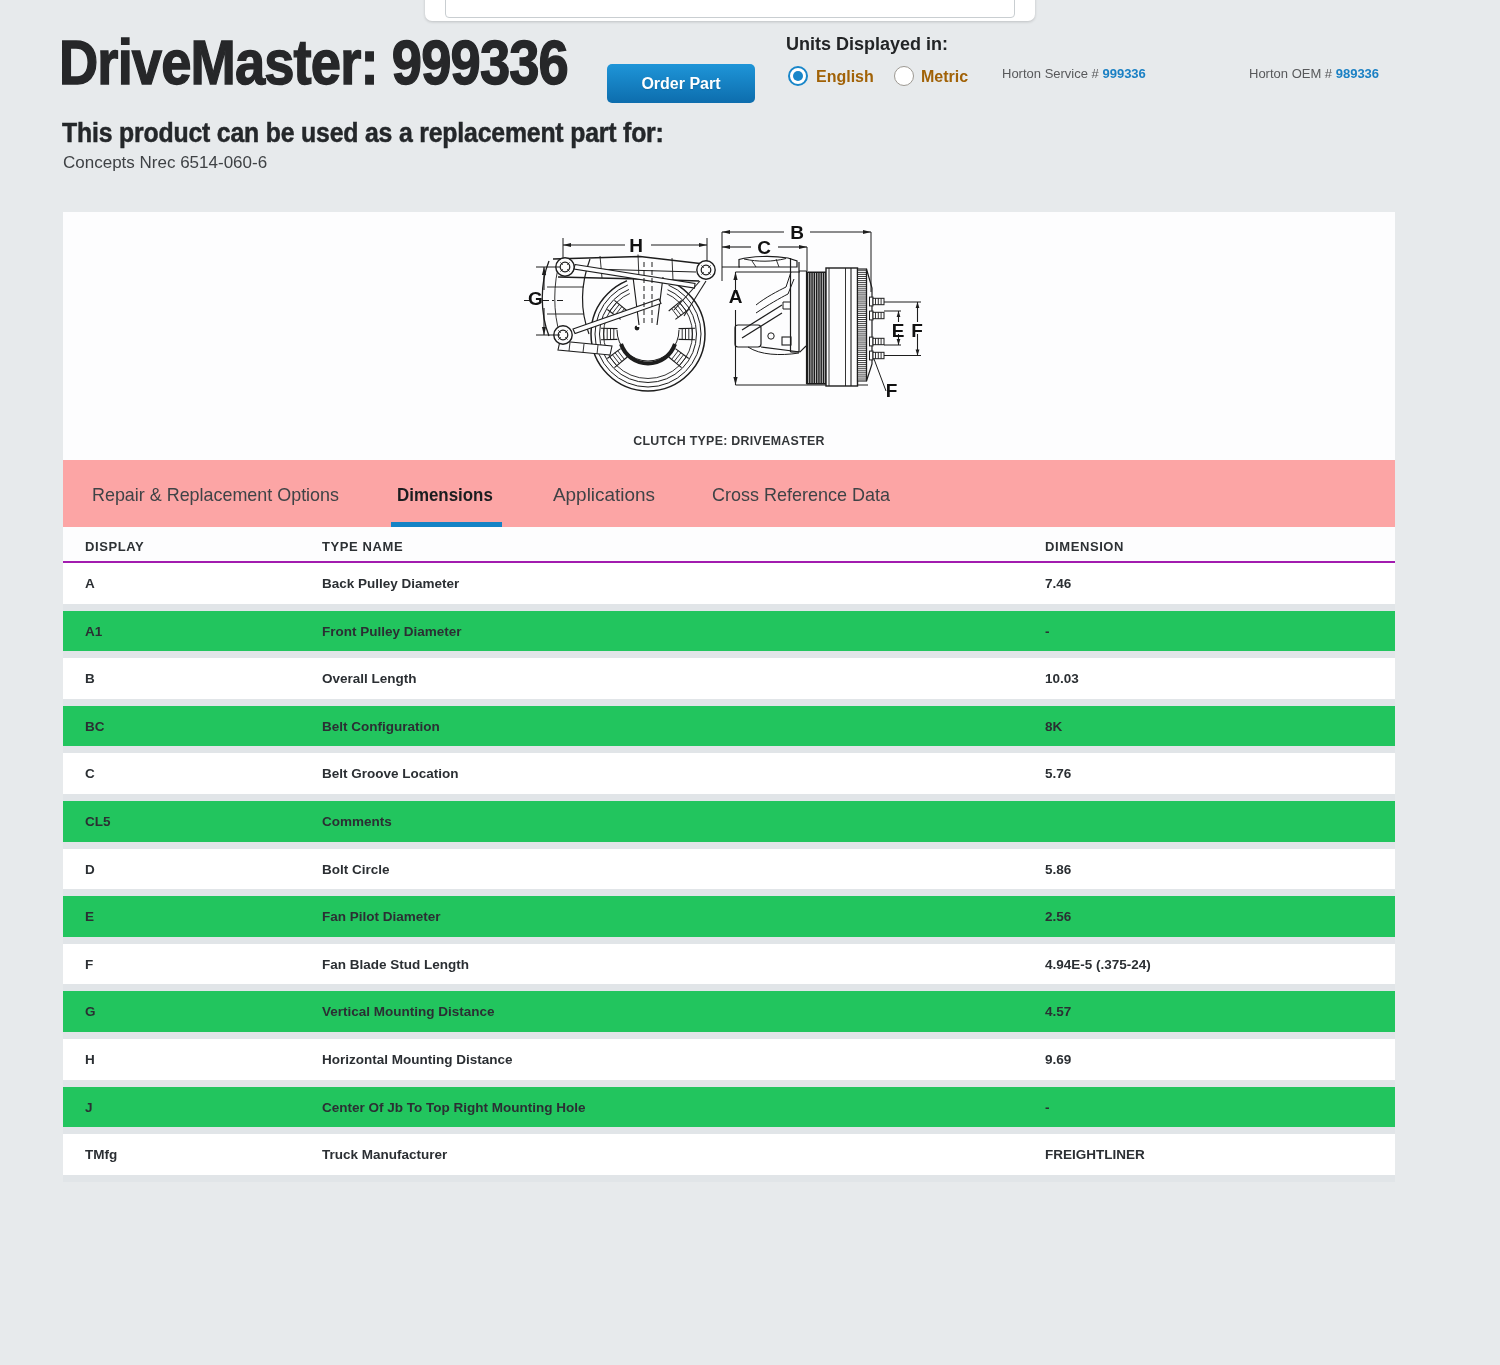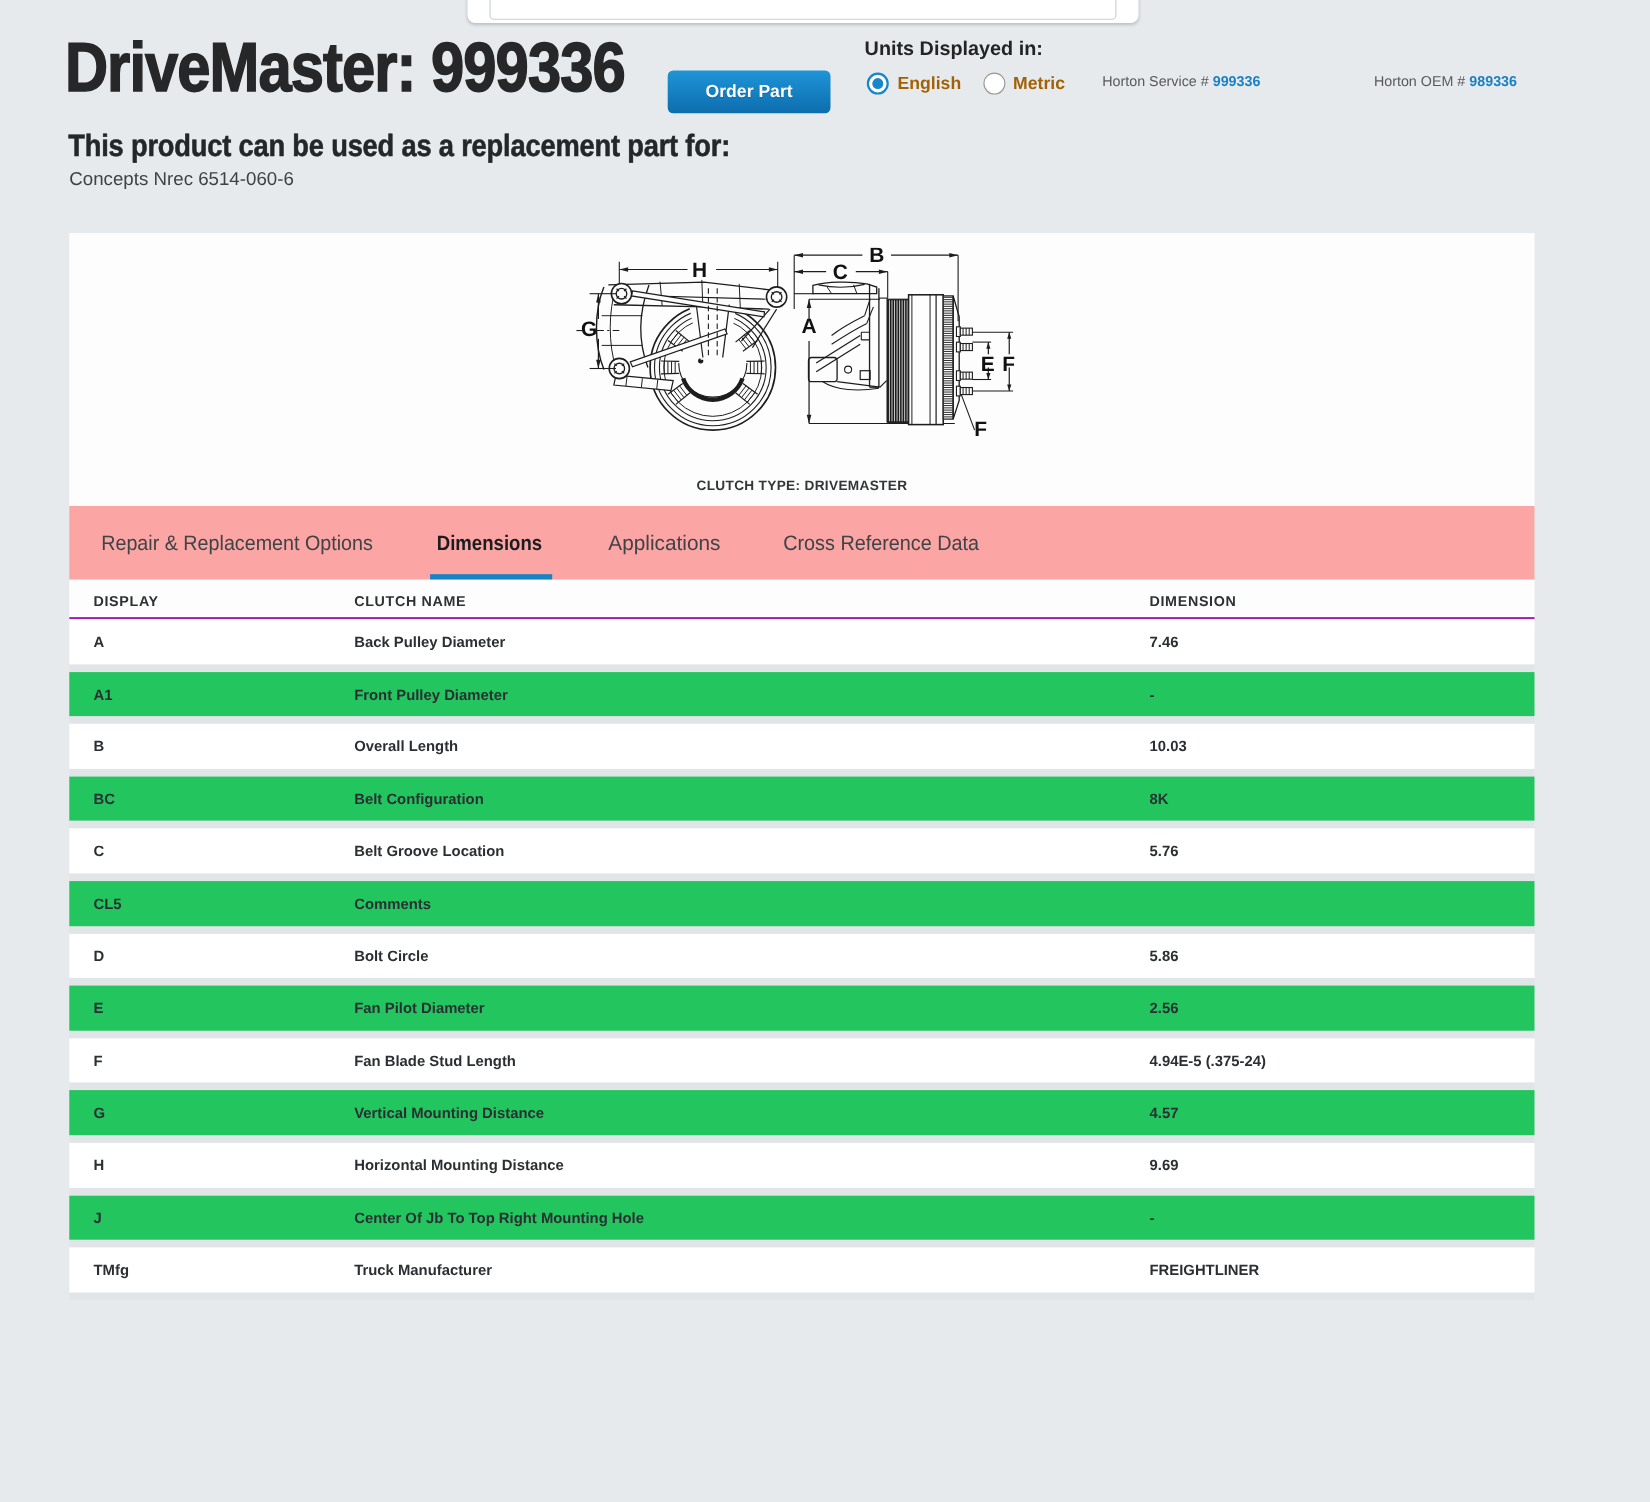--- a/index.html
+++ b/index.html
@@ -341,21 +341,21 @@
   <div class="abs" id="tabbar">
     <div class="tab" id="tab1">Repair &amp; Replacement Options</div>
     <div class="tab" id="tab2">Dimensions</div>
     <div class="tab" id="tab3">Applications</div>
     <div class="tab" id="tab4">Cross Reference Data</div>
     <div id="tabline"></div>
   </div>
 
   <div class="abs" id="thead">
     <div class="hcell c1">DISPLAY</div>
-    <div class="hcell c2">CLUTCH NAME</div>
+    <div class="hcell c2">TYPE NAME</div>
     <div class="hcell c3">DIMENSION</div>
   </div>
 
   <div class="abs" id="rows">
     <div class="row">
       <span class="c1">A</span>
       <span class="c2">Back Pulley Diameter</span>
       <span class="c3">7.46</span>
     </div>
     <div class="row alt">

